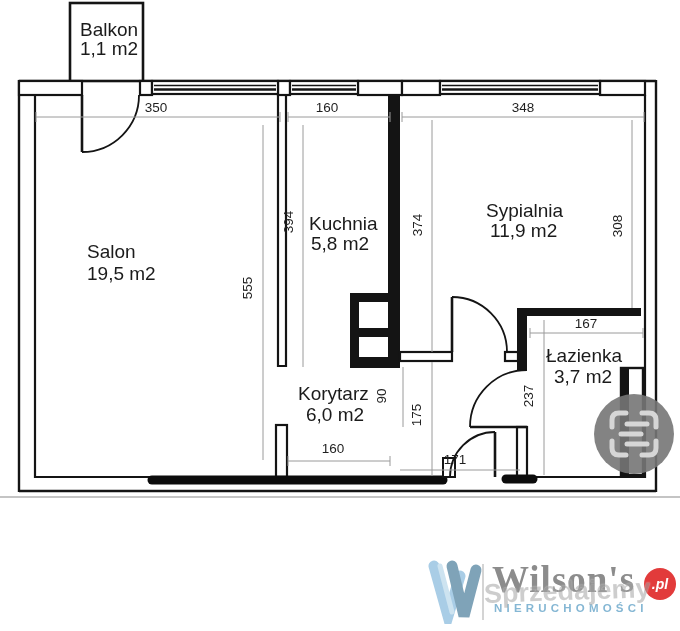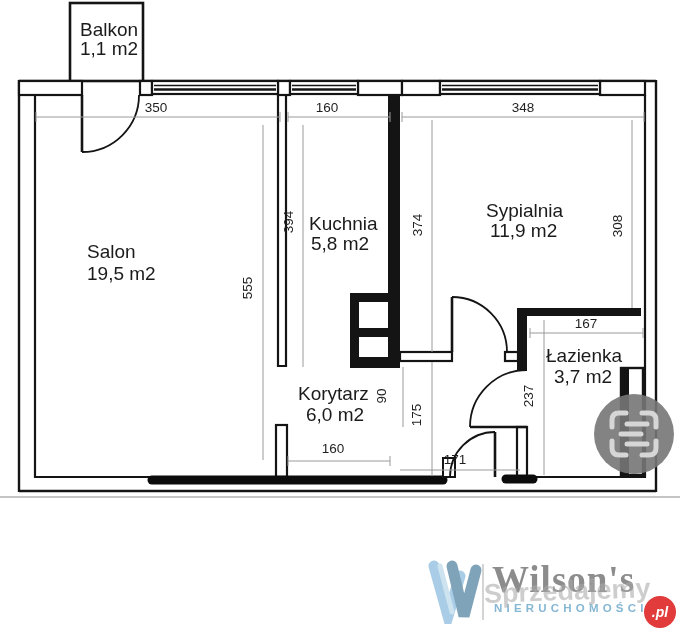--- a/index.html
+++ b/index.html
@@ -11,21 +11,21 @@
   .dim{font-size:13.5px;fill:#1f1f1f;}
   
   .logo{position:absolute;left:420px;top:556px;width:256px;height:70px;text-align:center;}
   .logo-divider{position:absolute;left:62px;top:8px;width:2px;height:56px;background:#d4d4d4;}
   .logo-name{position:absolute;left:72px;top:2px;font-family:"Liberation Serif",serif;
              font-weight:bold;font-size:37px;color:#8c8c8c;letter-spacing:1px;}
   .logo-sub{position:absolute;left:74px;top:46px;font-size:11.5px;color:#85b7d4;
             letter-spacing:4.2px;white-space:nowrap;font-weight:bold;}
   .logo-badge{position:absolute;left:224px;top:12px;width:32px;height:32px;border-radius:50%;
               background:#e23b3b;color:#fff;font-style:italic;font-weight:bold;font-size:14px;
-              display:flex;align-items:center;justify-content:center;margin-top:28px;}
+              display:flex;align-items:center;justify-content:center;}
   .watermark{position:absolute;left:64px;top:20px;font-size:27px;font-weight:bold;color:#a6a6a6;
              opacity:.55;transform:rotate(-2deg);white-space:nowrap;
              text-shadow:0 0 2px #ffffff;}
 </style>
 </head>
 <body>
 
 <div class="stage">
 
 <svg width="680" height="631" viewBox="0 0 680 631">

